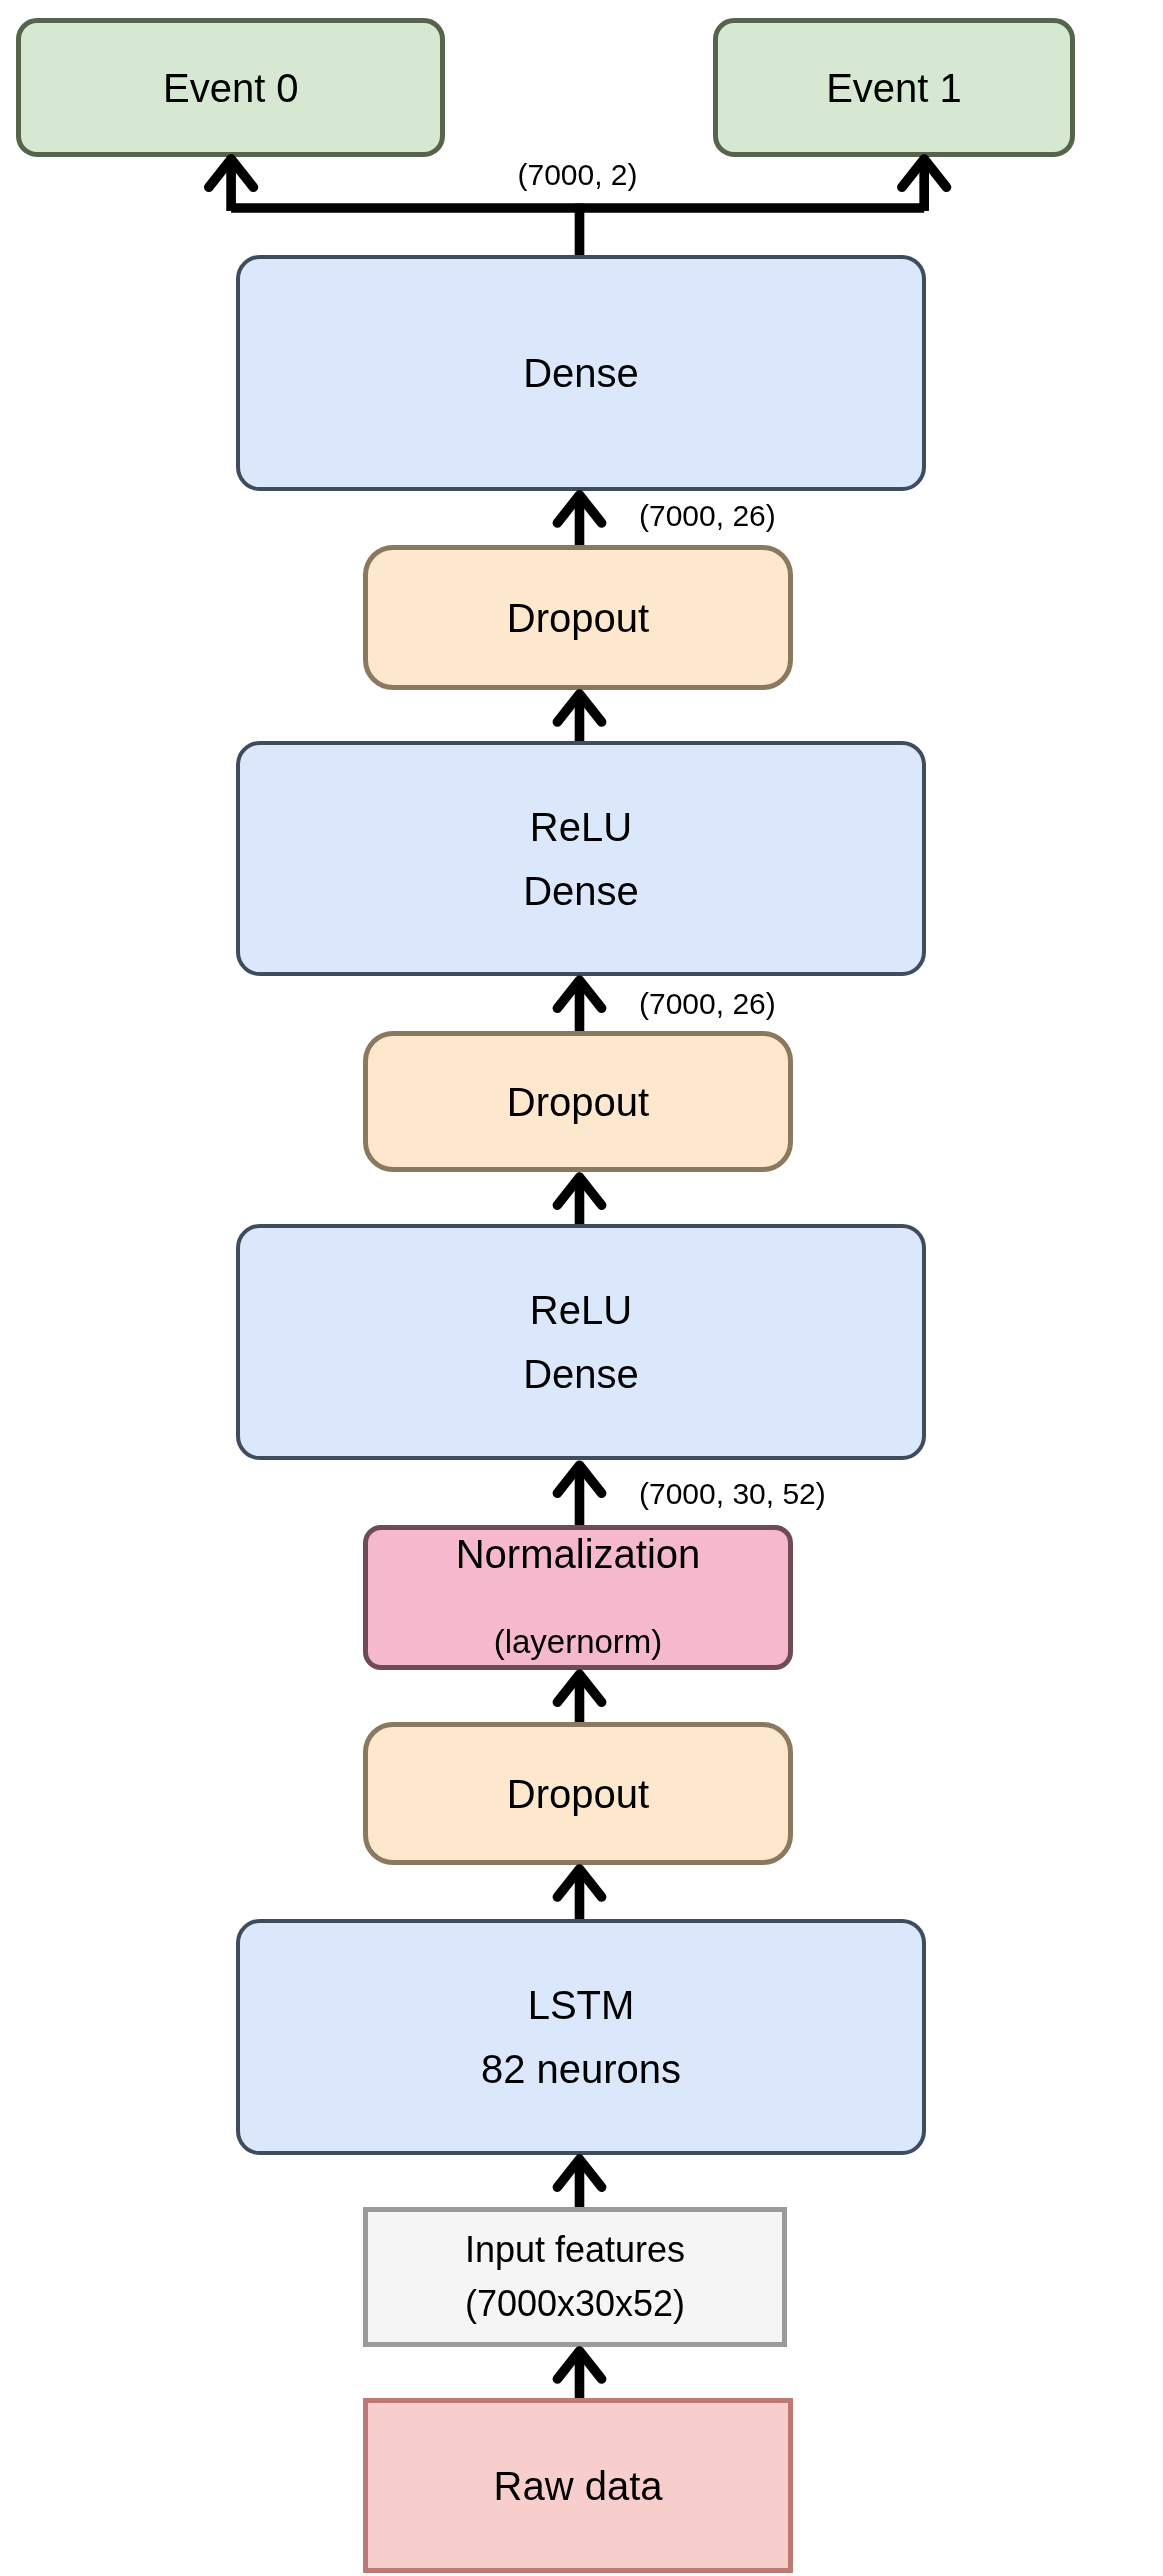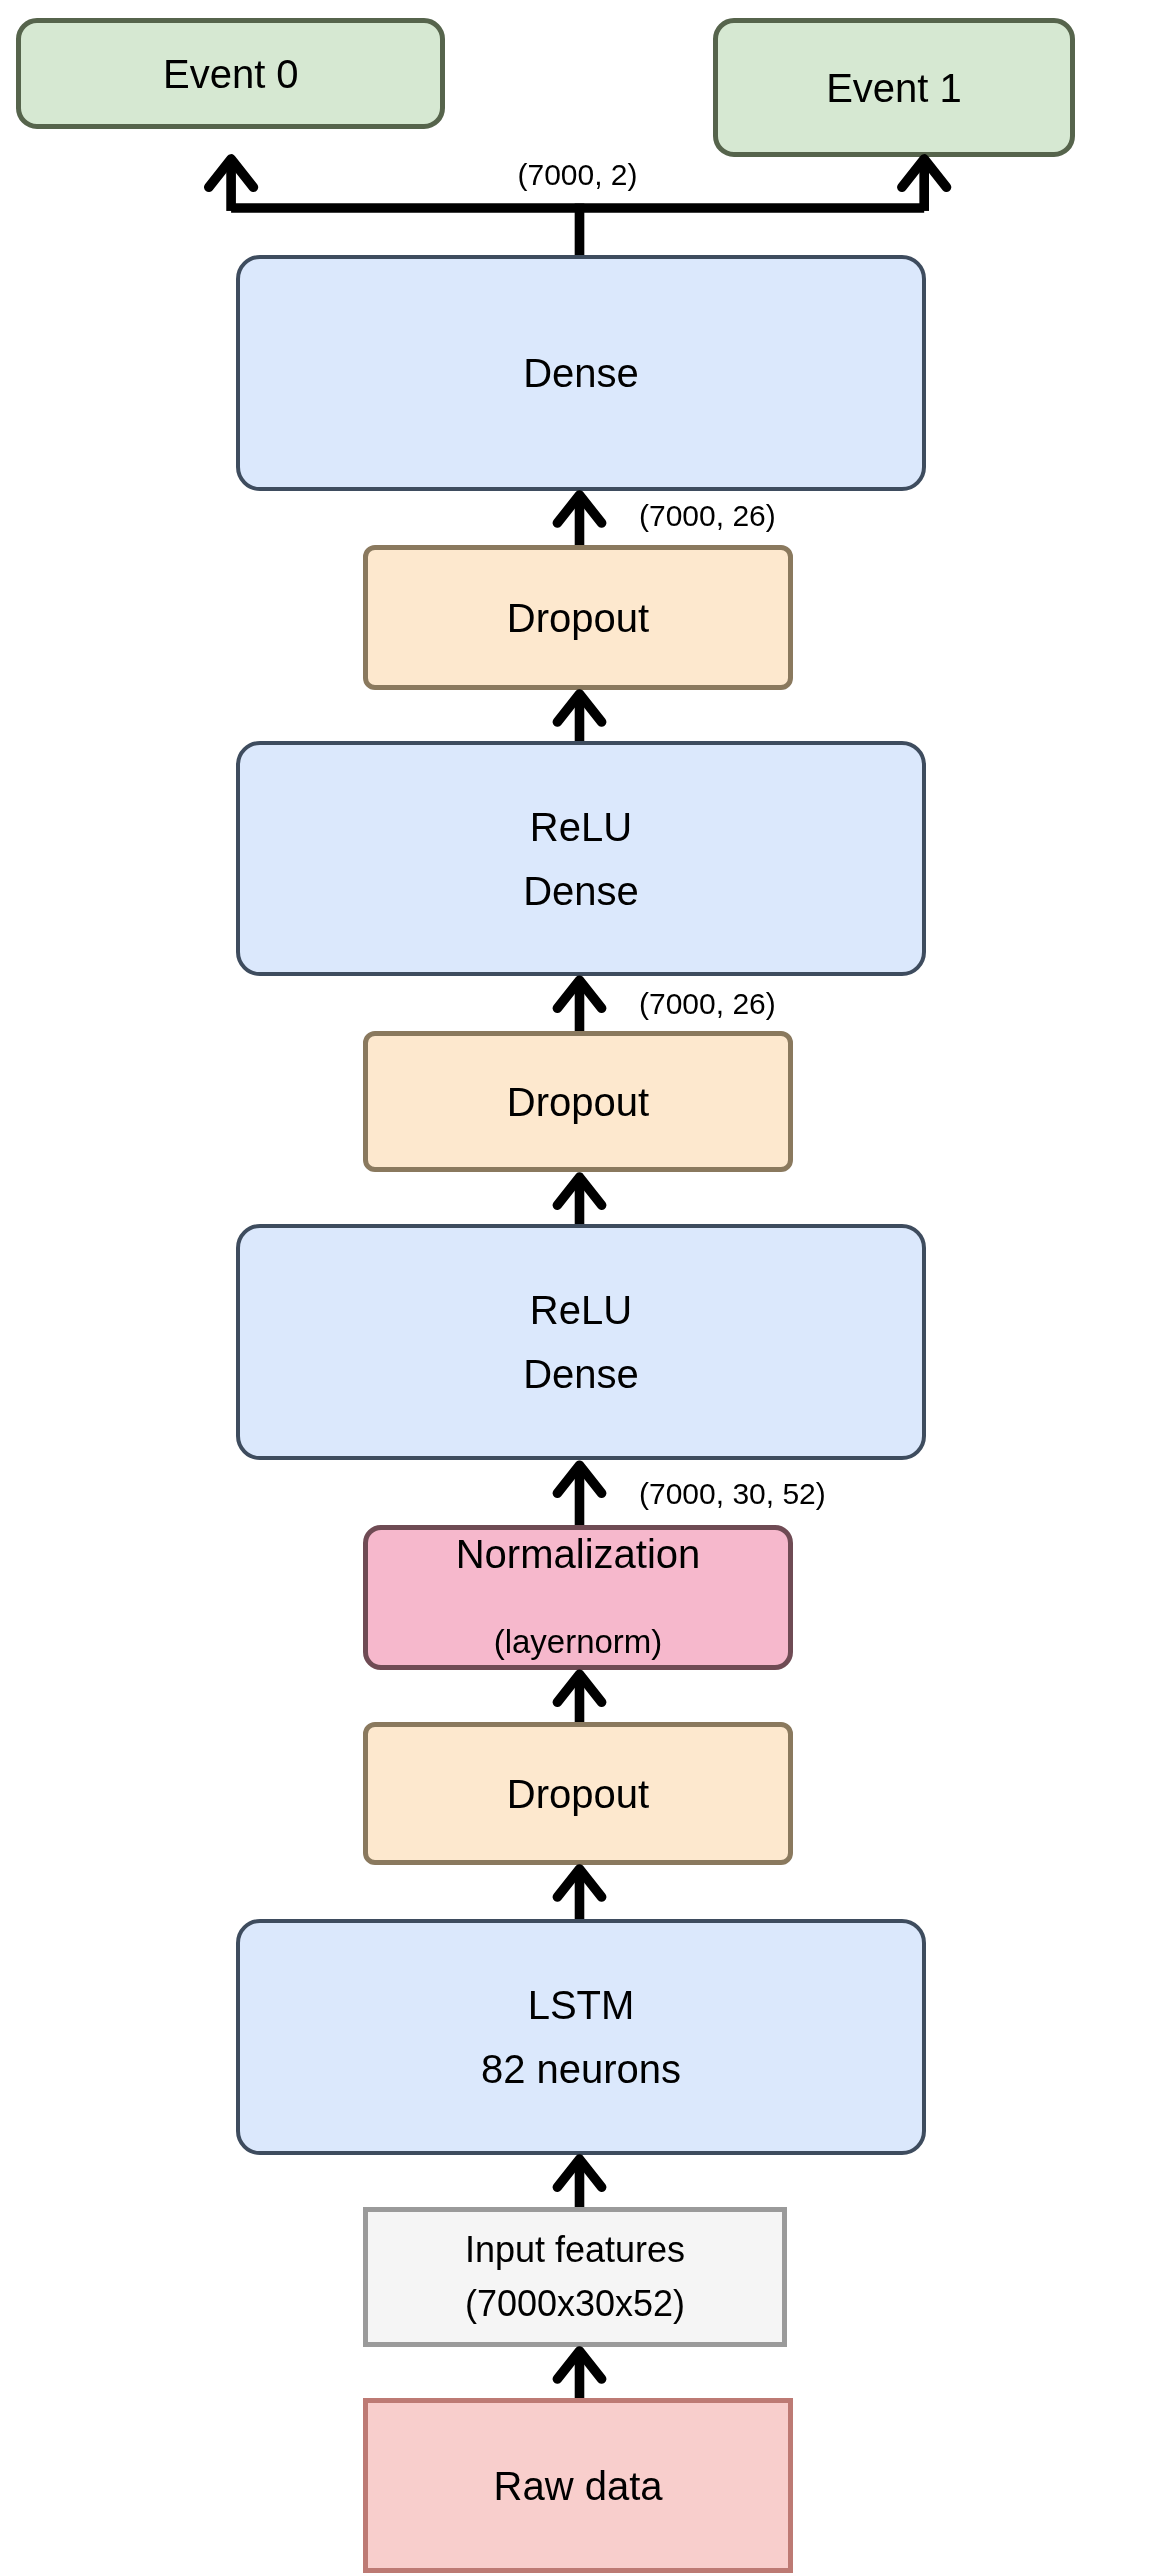--- a/index.html
+++ b/index.html
@@ -8,21 +8,21 @@
     font-family:"Liberation Sans", sans-serif;color:#000;overflow:hidden;
   }
   .node{
     position:absolute;box-sizing:border-box;
     display:flex;flex-direction:column;align-items:center;justify-content:center;
     text-align:center;font-size:40px;line-height:1.6;
   }
   
   .blue{left:236px;width:690px;background:#dbe8fc;border:4.5px solid #3e4c5e;border-radius:24px;}
   
-  .peach{left:363px;width:430px;background:#fde8ce;border:5.2px solid #8a795e;border-radius:12px;}
+  .peach{left:363px;width:430px;background:#fde8ce;border:5.2px solid #8a795e;border-radius:30px;}
   
   .pink{left:363px;width:430px;background:#f6b8cc;border:5.2px solid #6f4b54;border-radius:18px;justify-content:space-between;}
   
   .gray{left:363px;width:424px;background:#f5f5f5;border:5.2px solid #9a9a9a;border-radius:0;}
   
   .red{left:363px;width:430px;background:#f8cecc;border:5.2px solid #bd7a74;border-radius:0;}
   
   .green{background:#d6e8d2;border:5.2px solid #56644c;border-radius:21px;}
 
   .sub{font-size:33px;line-height:1.35;}
@@ -33,21 +33,21 @@
   }
   svg.arrow,svg.connector{position:absolute;display:block;}
   .as{stroke:#000000;stroke-width:13;fill:none;stroke-linecap:round;stroke-linejoin:round;}
   .asq{stroke:#000000;stroke-width:13;fill:none;stroke-linecap:butt;}
 </style>
 </head>
 <body>
 
 <div class="canvas">
 
-  <div class="node green" style="left:16.3px;top:18px;width:429px;height:111px;">
+  <div class="node green" style="left:16.3px;top:18px;width:429px;height:139px;">
     <span>Event 0</span>
   </div>
   <div class="node green" style="left:713px;top:18px;width:362px;height:139px;">
     <span>Event 1</span>
   </div>
 
   <svg class="connector" style="left:193px;top:153px;" width="773" height="104" viewBox="0 0 1040 140">
     <path class="asq" d="M51 74 L984 74"></path>
     <path class="asq" d="M520 68 L520 140"></path>
     <path class="asq" d="M51 78 L51 9"></path>

